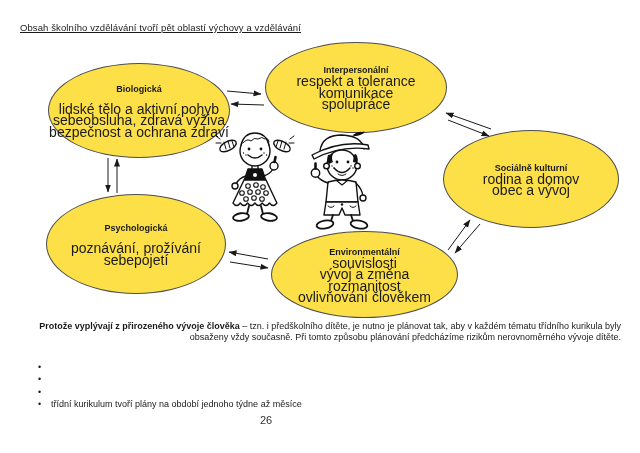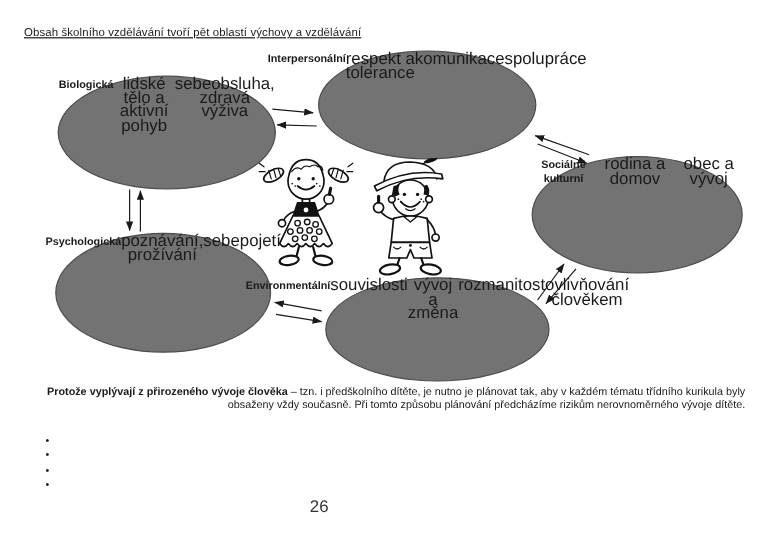--- a/index.html
+++ b/index.html
@@ -9,49 +9,50 @@
     font-family:"Liberation Sans", sans-serif;
     -webkit-font-smoothing:antialiased;
   }
   .doc-title{
     position:absolute;left:20px;top:22px;
     font-size:9.5px;font-weight:normal;text-decoration:underline;
     letter-spacing:.1px;white-space:nowrap;
   }
   .oval{
     position:absolute;border:1px solid #4d4d4d;border-radius:50%;
-    display:flex;justify-content:center;
-    text-align:center;background:#737373;box-sizing:border-box;
+    display:flex;flex-direction:column;justify-content:center;
+    text-align:center;background:#fde047;box-sizing:border-box;
   }
   .oval-title{font-size:9px;font-weight:bold;line-height:12px;}
   .oval-title.has-gap{margin-bottom:9px;}
   .oval-line{font-size:14px;line-height:11.5px;}
   svg.overlay{position:absolute;left:0;top:0;pointer-events:none;}
   .para{
     position:absolute;left:20px;top:321px;width:601px;
     font-size:9px;line-height:11.4px;text-align:right;
   }
   .para b{font-weight:bold;}
   .bullets{position:absolute;left:38px;top:361px;width:582px;}
   .bullet-row{display:flex;font-size:9px;line-height:12.3px;}
   .bullet-dot{width:13px;flex:0 0 13px;font-size:9px;}
   .page-num{
     position:absolute;left:0;top:414px;width:532px;text-align:center;
-    font-size:14px;color:#333;
+    font-size:11px;color:#333;
   }
 </style>
 </head>
 <body>
 
 <div class="doc-title">Obsah školního vzdělávání tvoří pět oblastí výchovy a vzdělávání</div>
 
 <div class="oval" style="left:48px;top:63px;width:182px;height:95px">
   <div class="oval-title has-gap">Biologická</div>
   <div class="oval-line">lidské tělo a aktivní pohyb</div>
   <div class="oval-line">sebeobsluha, zdravá výživa</div>
+  <div class="oval-line">bezpečnost a ochrana zdraví</div>
 </div>
 
 <div class="oval" style="left:265px;top:42px;width:182px;height:91px">
   <div class="oval-title">Interpersonální</div>
   <div class="oval-line">respekt a tolerance</div>
   <div class="oval-line">komunikace</div>
   <div class="oval-line">spolupráce</div>
 </div>
 
 <div class="oval" style="left:443px;top:130px;width:176px;height:98px">
@@ -194,16 +195,17 @@
     <span class="bullet-dot">•</span>
   </div>
   <div class="bullet-row">
     <span class="bullet-dot">•</span>
   </div>
   <div class="bullet-row">
     <span class="bullet-dot">•</span>
   </div>
   <div class="bullet-row">
     <span class="bullet-dot">•</span>
+    <span>třídní kurikulum tvoří plány na období jednoho týdne až měsíce</span>
   </div>
 </div>
 
 <div class="page-num">26</div>
 
 </body></html>

